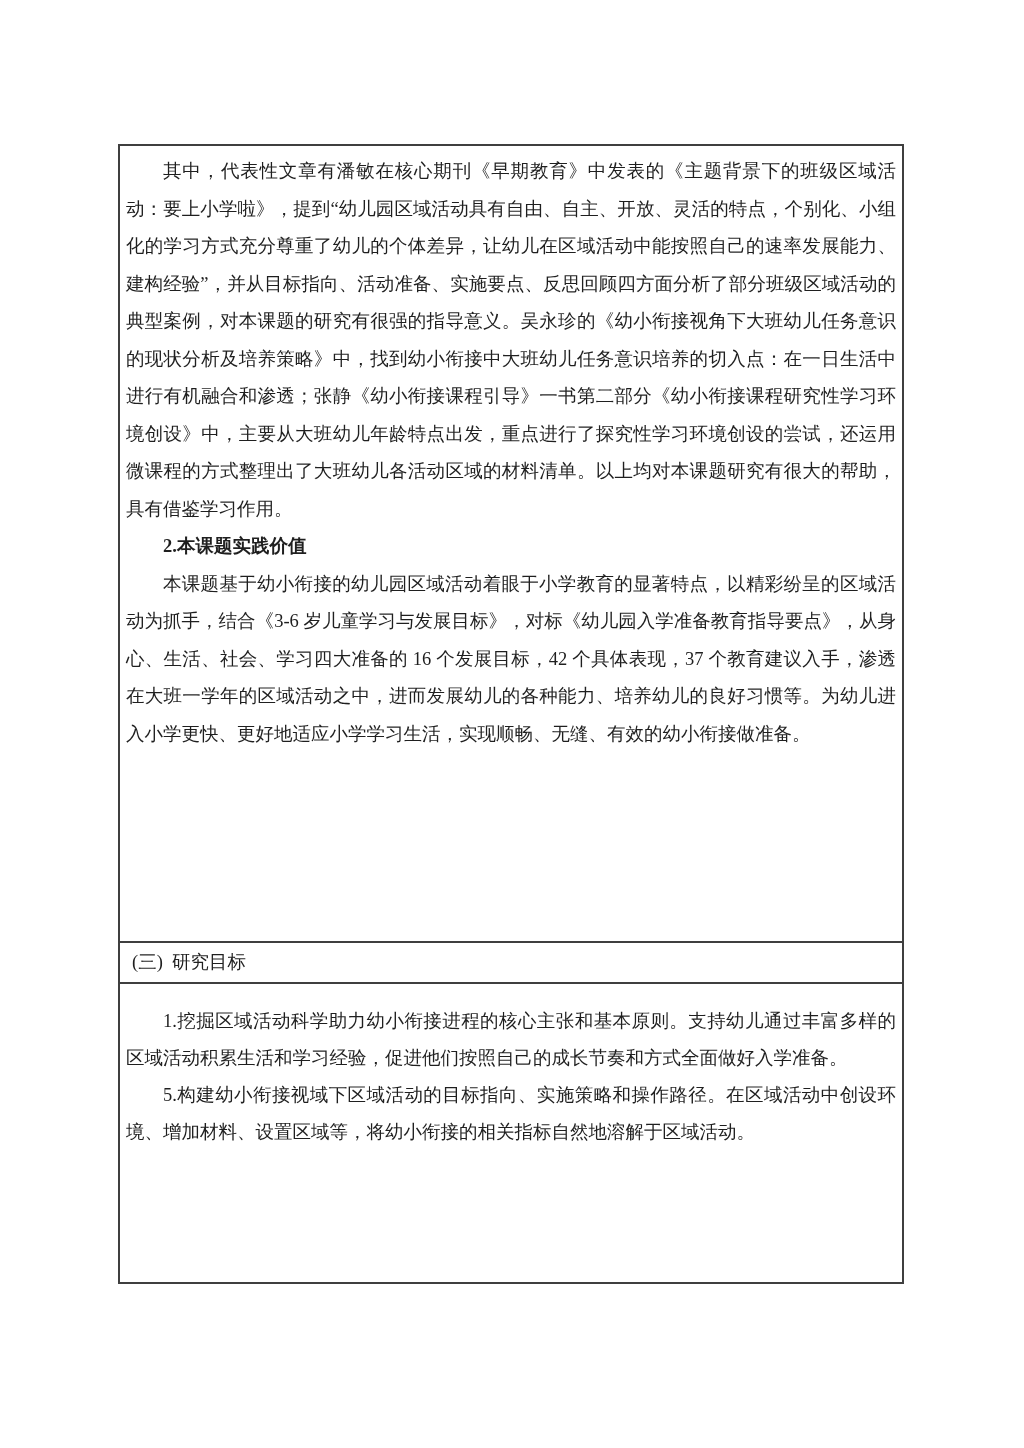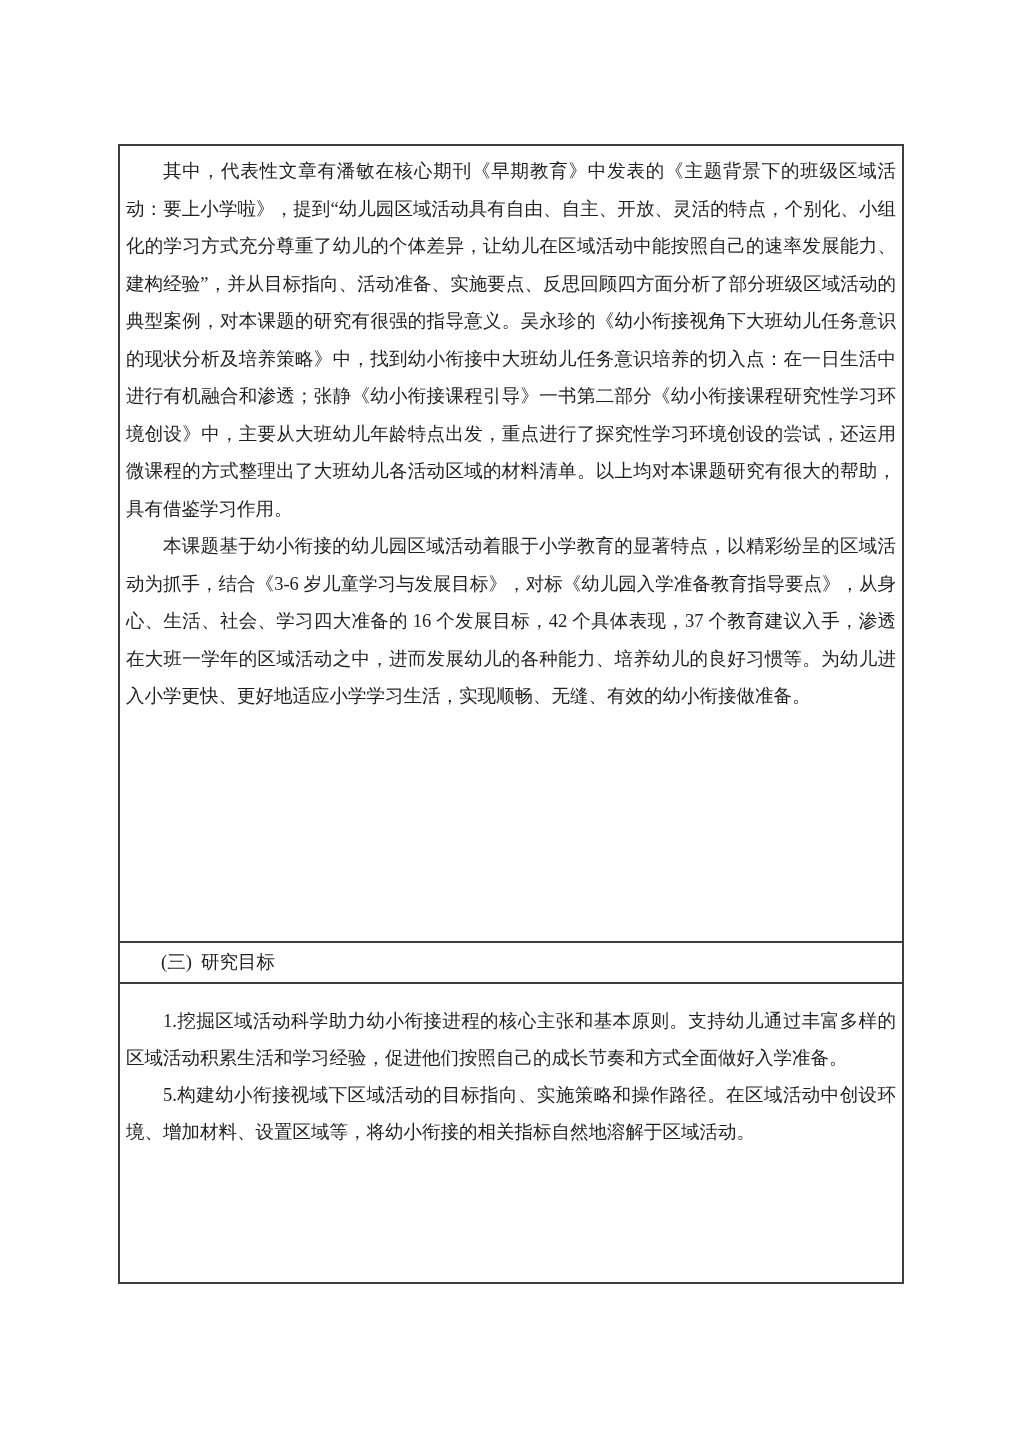--- a/index.html
+++ b/index.html
@@ -54,31 +54,31 @@
   }
   .para {
     margin: 0;
     text-indent: 2em;
   }
   .para-bold {
     font-weight: bold;
   }
   .goals-header-text {
     white-space: pre-wrap;
-    margin-left: 29px;
   }
 </style>
 </head>
 <body>
 
 <div class="page">
   <div class="doc-table">
 
     <div class="cell cell-literature">
       <p class="para">其中，代表性文章有潘敏在核心期刊《早期教育》中发表的《主题背景下的班级区域活动：要上小学啦》，提到“幼儿园区域活动具有自由、自主、开放、灵活的特点，个别化、小组化的学习方式充分尊重了幼儿的个体差异，让幼儿在区域活动中能按照自己的速率发展能力、建构经验”，并从目标指向、活动准备、实施要点、反思回顾四方面分析了部分班级区域活动的典型案例，对本课题的研究有很强的指导意义。吴永珍的《幼小衔接视角下大班幼儿任务意识的现状分析及培养策略》中，找到幼小衔接中大班幼儿任务意识培养的切入点：在一日生活中进行有机融合和渗透；张静《幼小衔接课程引导》一书第二部分《幼小衔接课程研究性学习环境创设》中，主要从大班幼儿年龄特点出发，重点进行了探究性学习环境创设的尝试，还运用微课程的方式整理出了大班幼儿各活动区域的材料清单。以上均对本课题研究有很大的帮助，具有借鉴学习作用。</p>
+      <p class="para para-bold">2.本课题实践价值</p>
       <p class="para">本课题基于幼小衔接的幼儿园区域活动着眼于小学教育的显著特点，以精彩纷呈的区域活动为抓手，结合《3-6 岁儿童学习与发展目标》，对标《幼儿园入学准备教育指导要点》，从身心、生活、社会、学习四大准备的 16 个发展目标，42 个具体表现，37 个教育建议入手，渗透在大班一学年的区域活动之中，进而发展幼儿的各种能力、培养幼儿的良好习惯等。为幼儿进入小学更快、更好地适应小学学习生活，实现顺畅、无缝、有效的幼小衔接做准备。</p>
     </div>
 
     <div class="cell cell-goals-header">
       <span class="goals-header-text">(三)  研究目标</span>
     </div>
 
     <div class="cell cell-goals">
       <p class="para">1.挖掘区域活动科学助力幼小衔接进程的核心主张和基本原则。支持幼儿通过丰富多样的区域活动积累生活和学习经验，促进他们按照自己的成长节奏和方式全面做好入学准备。</p>
       <p class="para">5.构建幼小衔接视域下区域活动的目标指向、实施策略和操作路径。在区域活动中创设环境、增加材料、设置区域等，将幼小衔接的相关指标自然地溶解于区域活动。</p>

